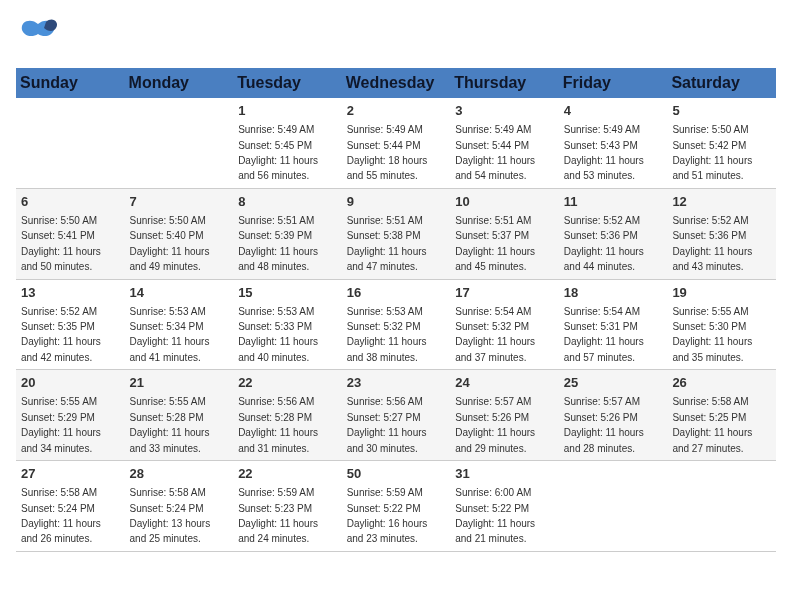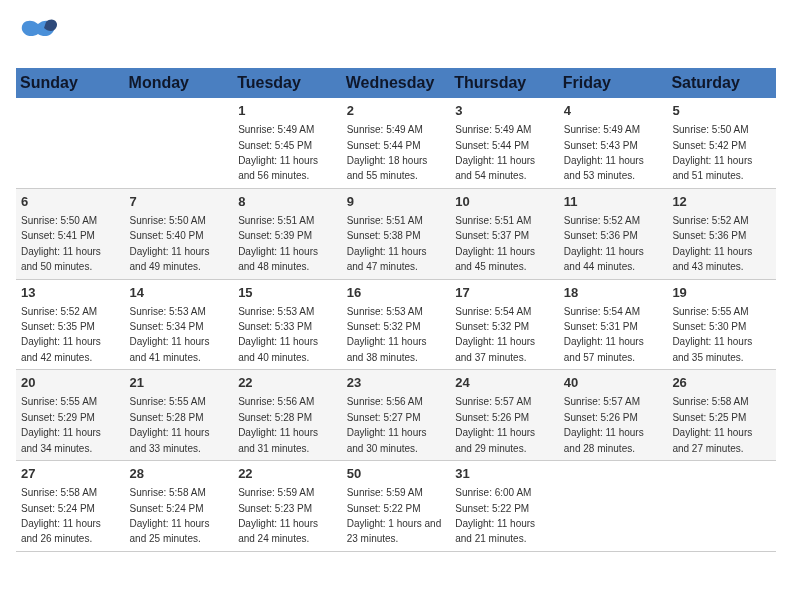--- a/index.html
+++ b/index.html
@@ -151,26 +151,26 @@
         <td><span class="day-num">17</span><span class="day-info">Sunrise: 5:54 AM</span><br><span class="day-info">Sunset: 5:32 PM</span><br><span class="day-info">Daylight: 11 hours and 37 minutes.</span></td>
         <td><span class="day-num">18</span><span class="day-info">Sunrise: 5:54 AM</span><br><span class="day-info">Sunset: 5:31 PM</span><br><span class="day-info">Daylight: 11 hours and 57 minutes.</span></td>
         <td><span class="day-num">19</span><span class="day-info">Sunrise: 5:55 AM</span><br><span class="day-info">Sunset: 5:30 PM</span><br><span class="day-info">Daylight: 11 hours and 35 minutes.</span></td>
       </tr>
       <tr>
         <td><span class="day-num">20</span><span class="day-info">Sunrise: 5:55 AM</span><br><span class="day-info">Sunset: 5:29 PM</span><br><span class="day-info">Daylight: 11 hours and 34 minutes.</span></td>
         <td><span class="day-num">21</span><span class="day-info">Sunrise: 5:55 AM</span><br><span class="day-info">Sunset: 5:28 PM</span><br><span class="day-info">Daylight: 11 hours and 33 minutes.</span></td>
         <td><span class="day-num">22</span><span class="day-info">Sunrise: 5:56 AM</span><br><span class="day-info">Sunset: 5:28 PM</span><br><span class="day-info">Daylight: 11 hours and 31 minutes.</span></td>
         <td><span class="day-num">23</span><span class="day-info">Sunrise: 5:56 AM</span><br><span class="day-info">Sunset: 5:27 PM</span><br><span class="day-info">Daylight: 11 hours and 30 minutes.</span></td>
         <td><span class="day-num">24</span><span class="day-info">Sunrise: 5:57 AM</span><br><span class="day-info">Sunset: 5:26 PM</span><br><span class="day-info">Daylight: 11 hours and 29 minutes.</span></td>
-        <td><span class="day-num">40</span><span class="day-info">Sunrise: 5:57 AM</span><br><span class="day-info">Sunset: 5:26 PM</span><br><span class="day-info">Daylight: 11 hours and 28 minutes.</span></td>
+        <td><span class="day-num">25</span><span class="day-info">Sunrise: 5:57 AM</span><br><span class="day-info">Sunset: 5:26 PM</span><br><span class="day-info">Daylight: 11 hours and 28 minutes.</span></td>
         <td><span class="day-num">26</span><span class="day-info">Sunrise: 5:58 AM</span><br><span class="day-info">Sunset: 5:25 PM</span><br><span class="day-info">Daylight: 11 hours and 27 minutes.</span></td>
       </tr>
       <tr>
         <td><span class="day-num">27</span><span class="day-info">Sunrise: 5:58 AM</span><br><span class="day-info">Sunset: 5:24 PM</span><br><span class="day-info">Daylight: 11 hours and 26 minutes.</span></td>
-        <td><span class="day-num">28</span><span class="day-info">Sunrise: 5:58 AM</span><br><span class="day-info">Sunset: 5:24 PM</span><br><span class="day-info">Daylight: 11 hours and 25 minutes.</span></td>
+        <td><span class="day-num">28</span><span class="day-info">Sunrise: 5:58 AM</span><br><span class="day-info">Sunset: 5:24 PM</span><br><span class="day-info">Daylight: 13 hours and 25 minutes.</span></td>
         <td><span class="day-num">22</span><span class="day-info">Sunrise: 5:59 AM</span><br><span class="day-info">Sunset: 5:23 PM</span><br><span class="day-info">Daylight: 11 hours and 24 minutes.</span></td>
-        <td><span class="day-num">50</span><span class="day-info">Sunrise: 5:59 AM</span><br><span class="day-info">Sunset: 5:22 PM</span><br><span class="day-info">Daylight: 1 hours and 23 minutes.</span></td>
+        <td><span class="day-num">50</span><span class="day-info">Sunrise: 5:59 AM</span><br><span class="day-info">Sunset: 5:22 PM</span><br><span class="day-info">Daylight: 16 hours and 23 minutes.</span></td>
         <td><span class="day-num">31</span><span class="day-info">Sunrise: 6:00 AM</span><br><span class="day-info">Sunset: 5:22 PM</span><br><span class="day-info">Daylight: 11 hours and 21 minutes.</span></td>
         <td></td>
         <td></td>
       </tr>
     </tbody>
 </table>
 
 </body></html>

